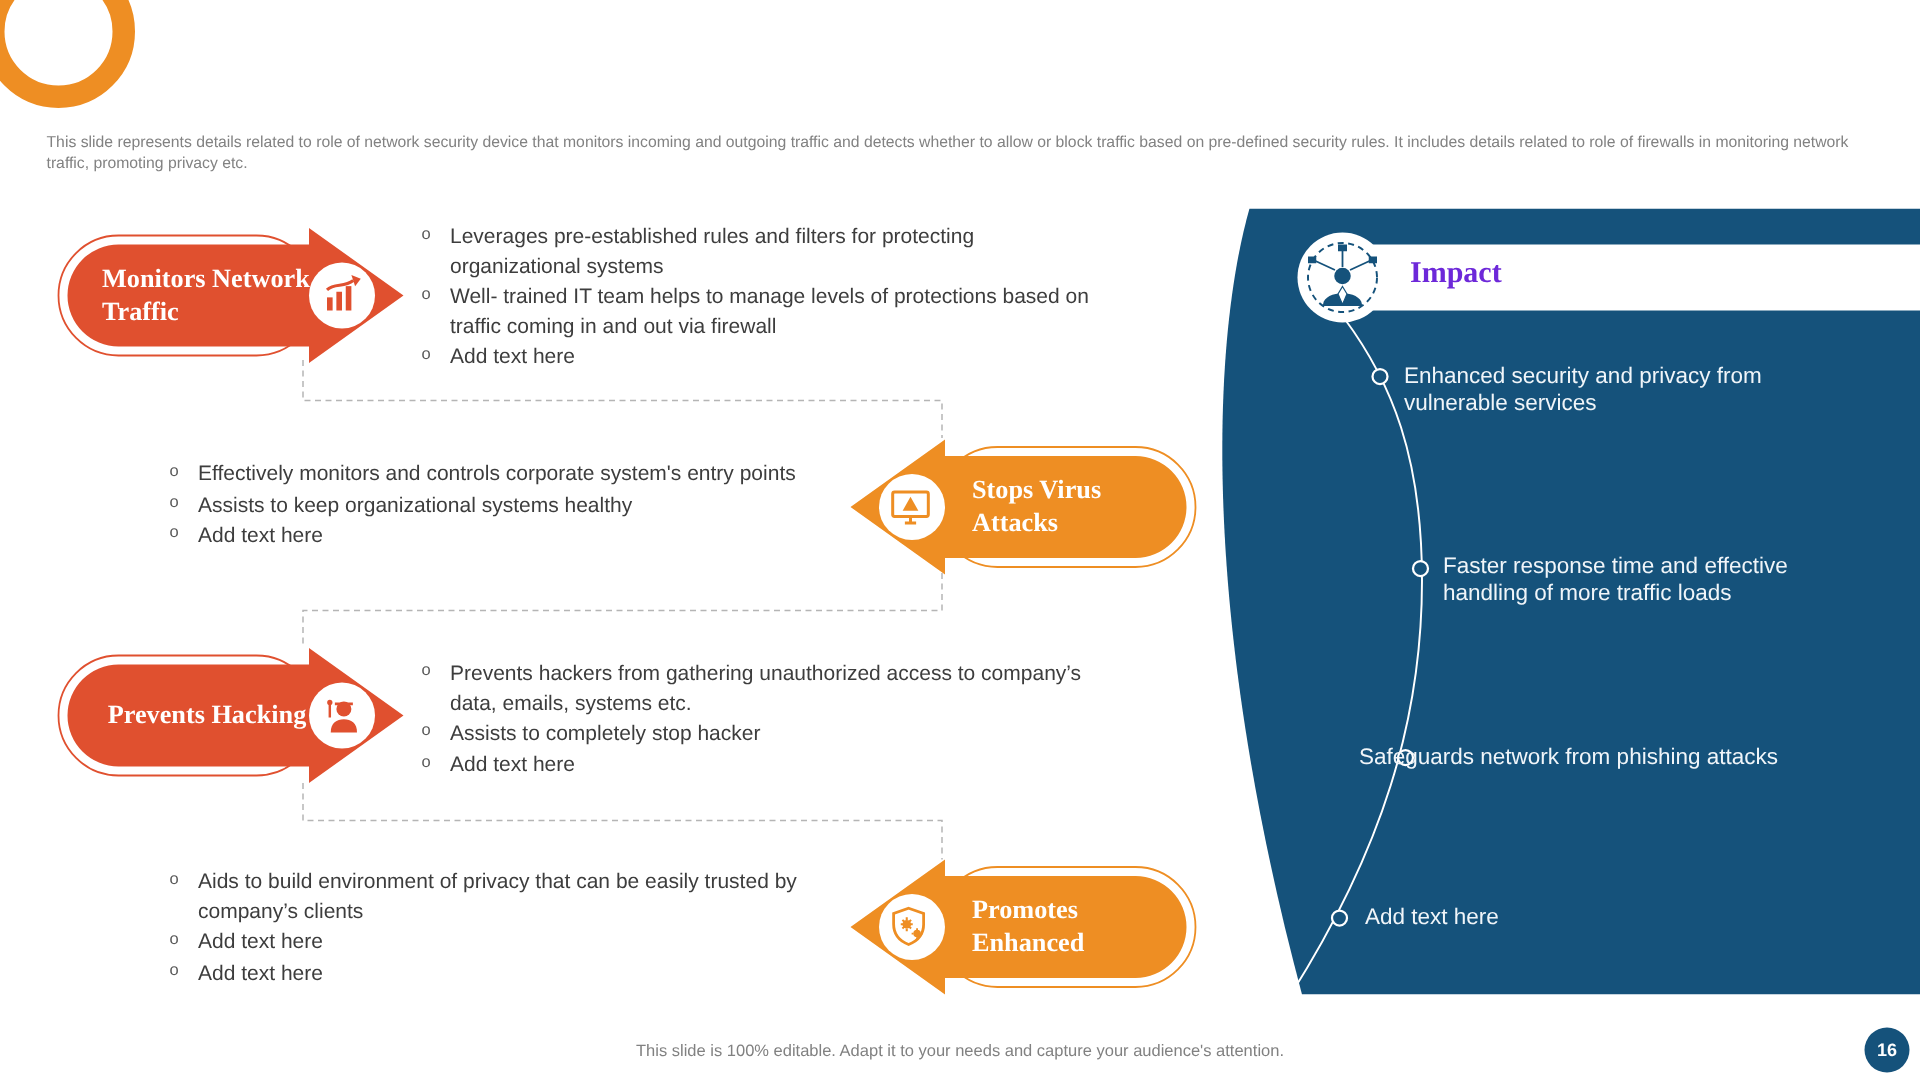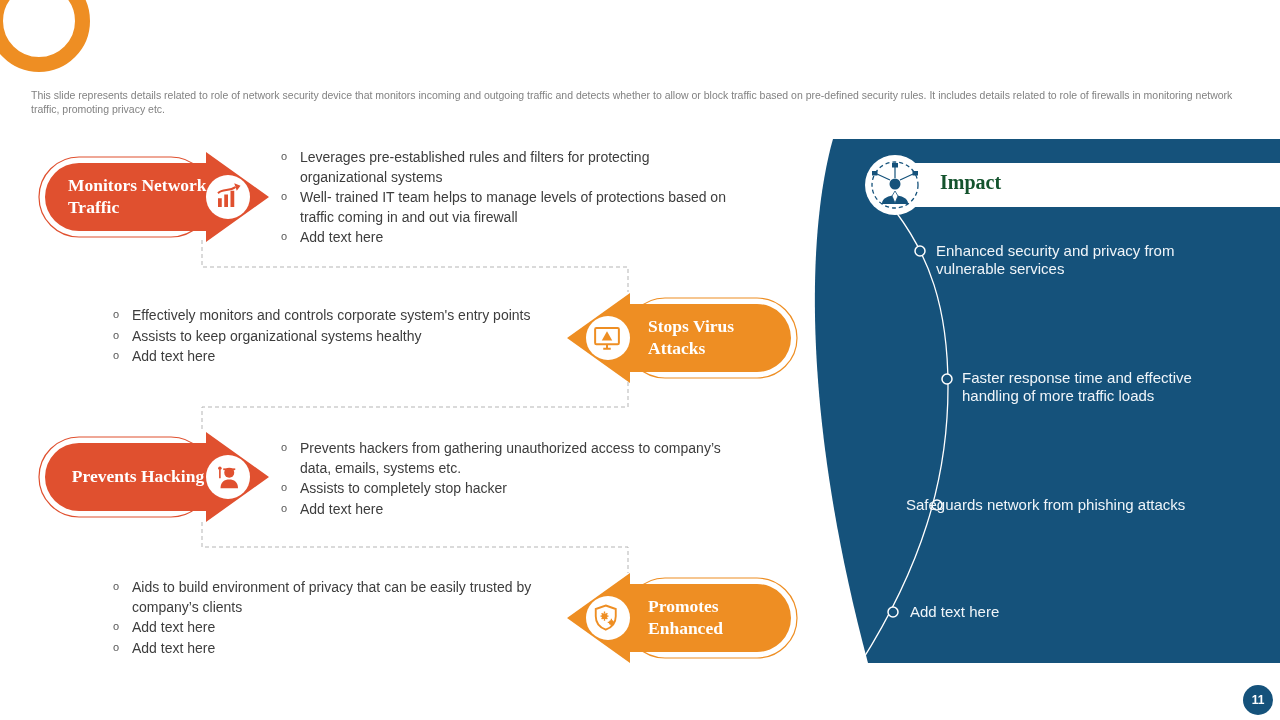--- a/index.html
+++ b/index.html
@@ -38,21 +38,21 @@
   .arrow.red .icon-badge{color:var(--red);}
   .arrow.orange .icon-badge{color:var(--orange);}
 
   .bullets{position:absolute;z-index:2;width:470px;}
   .bullets li{display:flex;list-style:none;margin-bottom:1px;}
   .bullets .mk{width:22px;flex:0 0 22px;font-size:11px;color:#595959;padding-top:2px;padding-left:3px;}
   .bullets .tx{width:440px;font-size:14px;line-height:19.5px;color:var(--text);}
 
   svg.panel{position:absolute;left:770px;top:139px;width:510px;height:524px;z-index:2;}
   .panel-blue{fill:var(--blue);}
-  .impact-heading{position:absolute;left:940px;top:171px;z-index:4;font-family:"Liberation Serif",serif;font-weight:700;font-size:20px;color:#14532d;}
+  .impact-heading{position:absolute;left:940px;top:171px;z-index:4;font-family:"Liberation Serif",serif;font-weight:700;font-size:20px;color:#6d28d9;}
   .pitem{position:absolute;z-index:4;font-size:15px;line-height:1.22;color:#f0f5f9;}
   .pitem.i0{left:936px;top:242px;width:300px;}
   .pitem.i1{left:962px;top:369px;width:280px;}
   .pitem.i2{left:906px;top:496px;width:320px;}
   .pitem.i3{left:910px;top:603px;width:220px;}
 
   .footer{position:absolute;left:0;right:0;top:695px;text-align:center;font-size:11px;color:#818181;z-index:2;}
   .page-badge{position:absolute;left:1243px;top:685px;width:30px;height:30px;border-radius:50%;background:var(--blue);color:#fff;font-size:12px;font-weight:700;display:flex;align-items:center;justify-content:center;z-index:4;}
 </style>
 </head>
@@ -208,15 +208,16 @@
       <path d="M125 52 l3 5 -3 7 -3 -7 z" fill="#ffffff" stroke="#15527B" stroke-width="0.8"></path>
     </g>
   </svg>
 
   <div class="impact-heading">Impact</div>
   <div class="pitem i0">Enhanced security and privacy from vulnerable services</div>
   <div class="pitem i1">Faster response time and effective handling of more traffic loads</div>
   <div class="pitem i2">Safeguards network from phishing attacks</div>
   <div class="pitem i3">Add text here</div>
 
-  <div class="page-badge">11</div>
+  <div class="footer">This slide is 100% editable. Adapt it to your needs and capture your audience's attention.</div>
+  <div class="page-badge">16</div>
 
 </div>
 
 </body></html>

